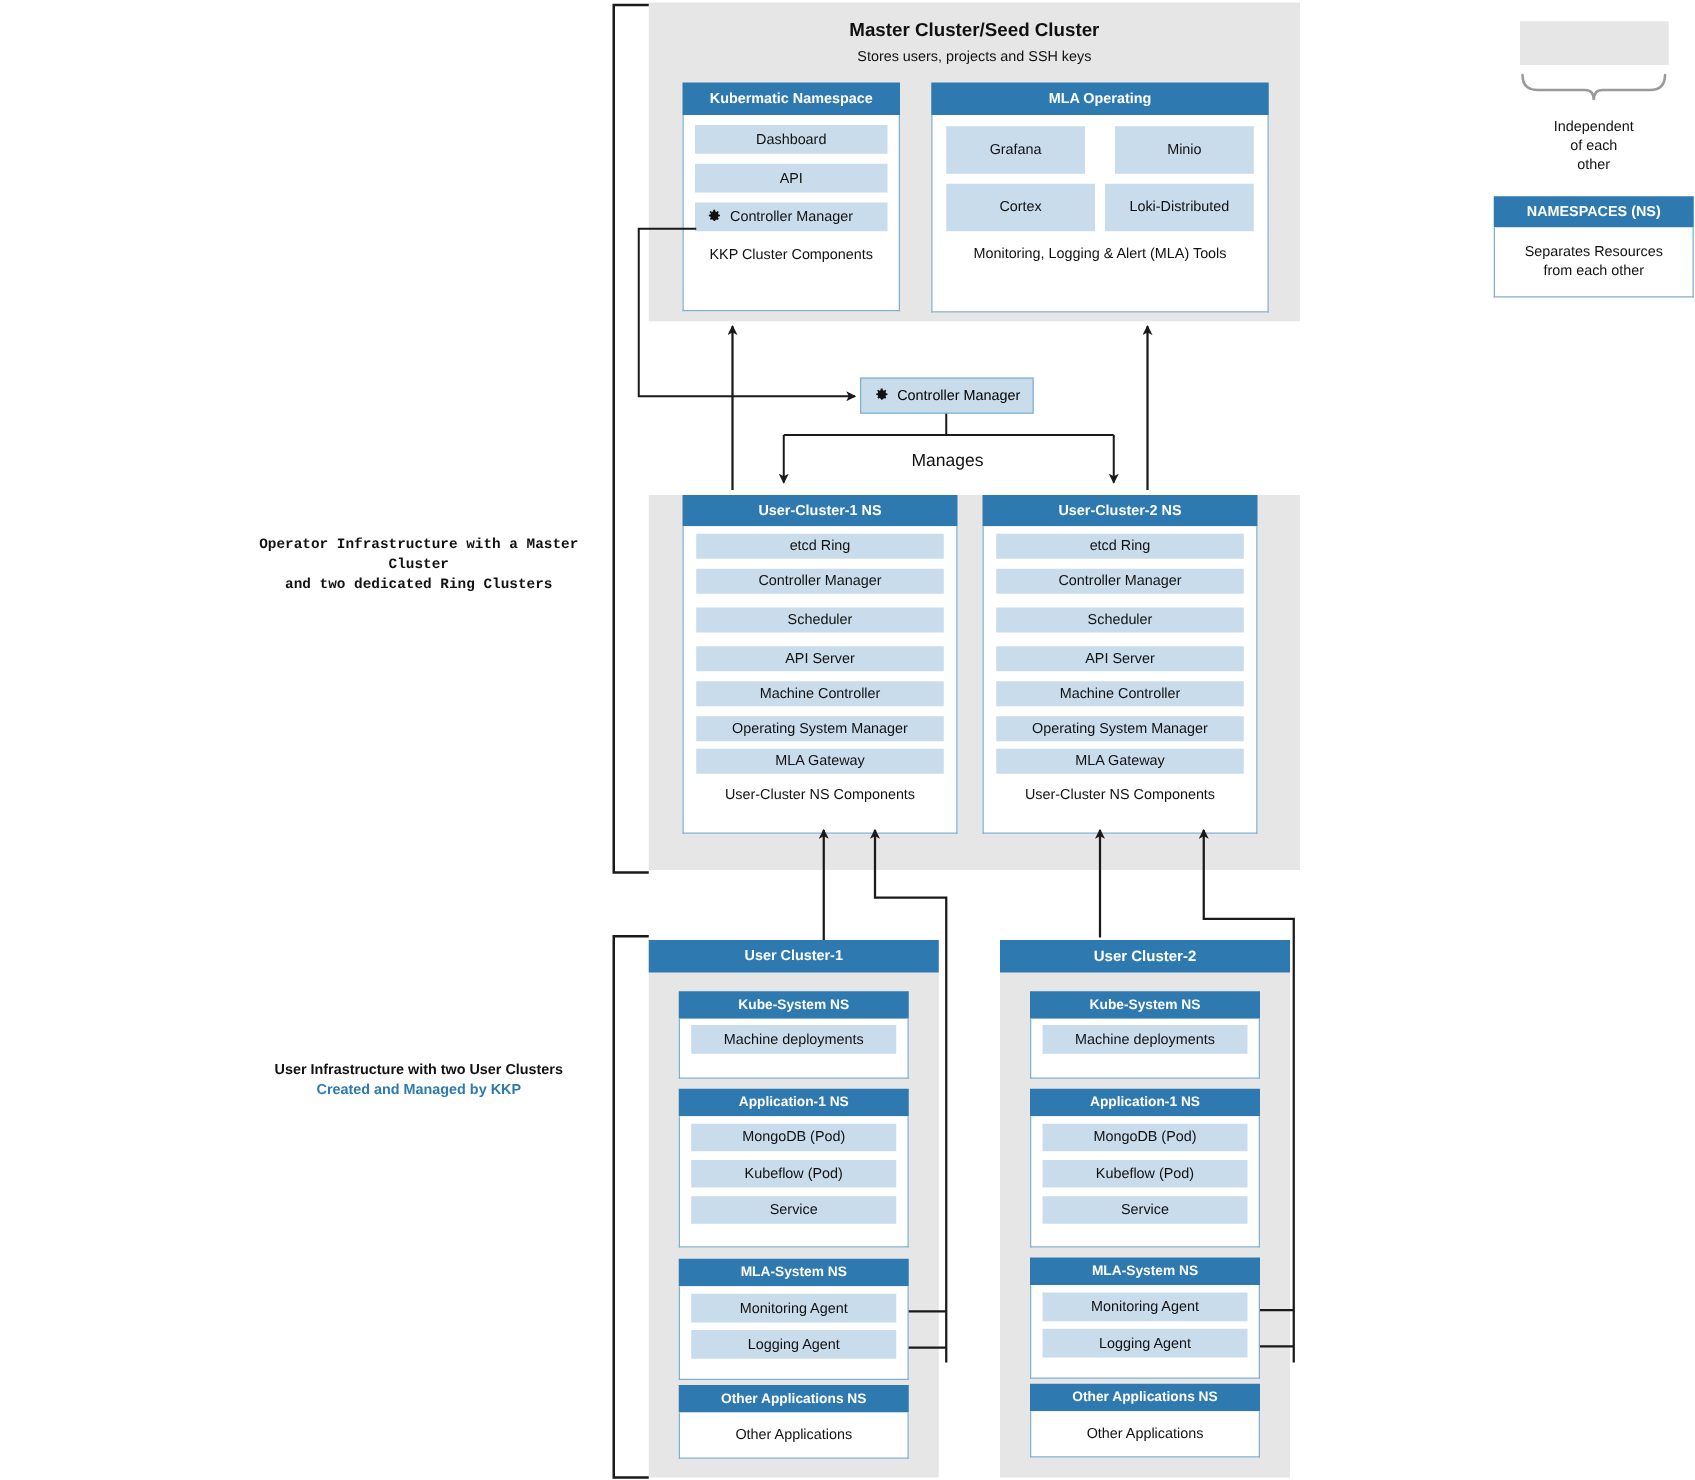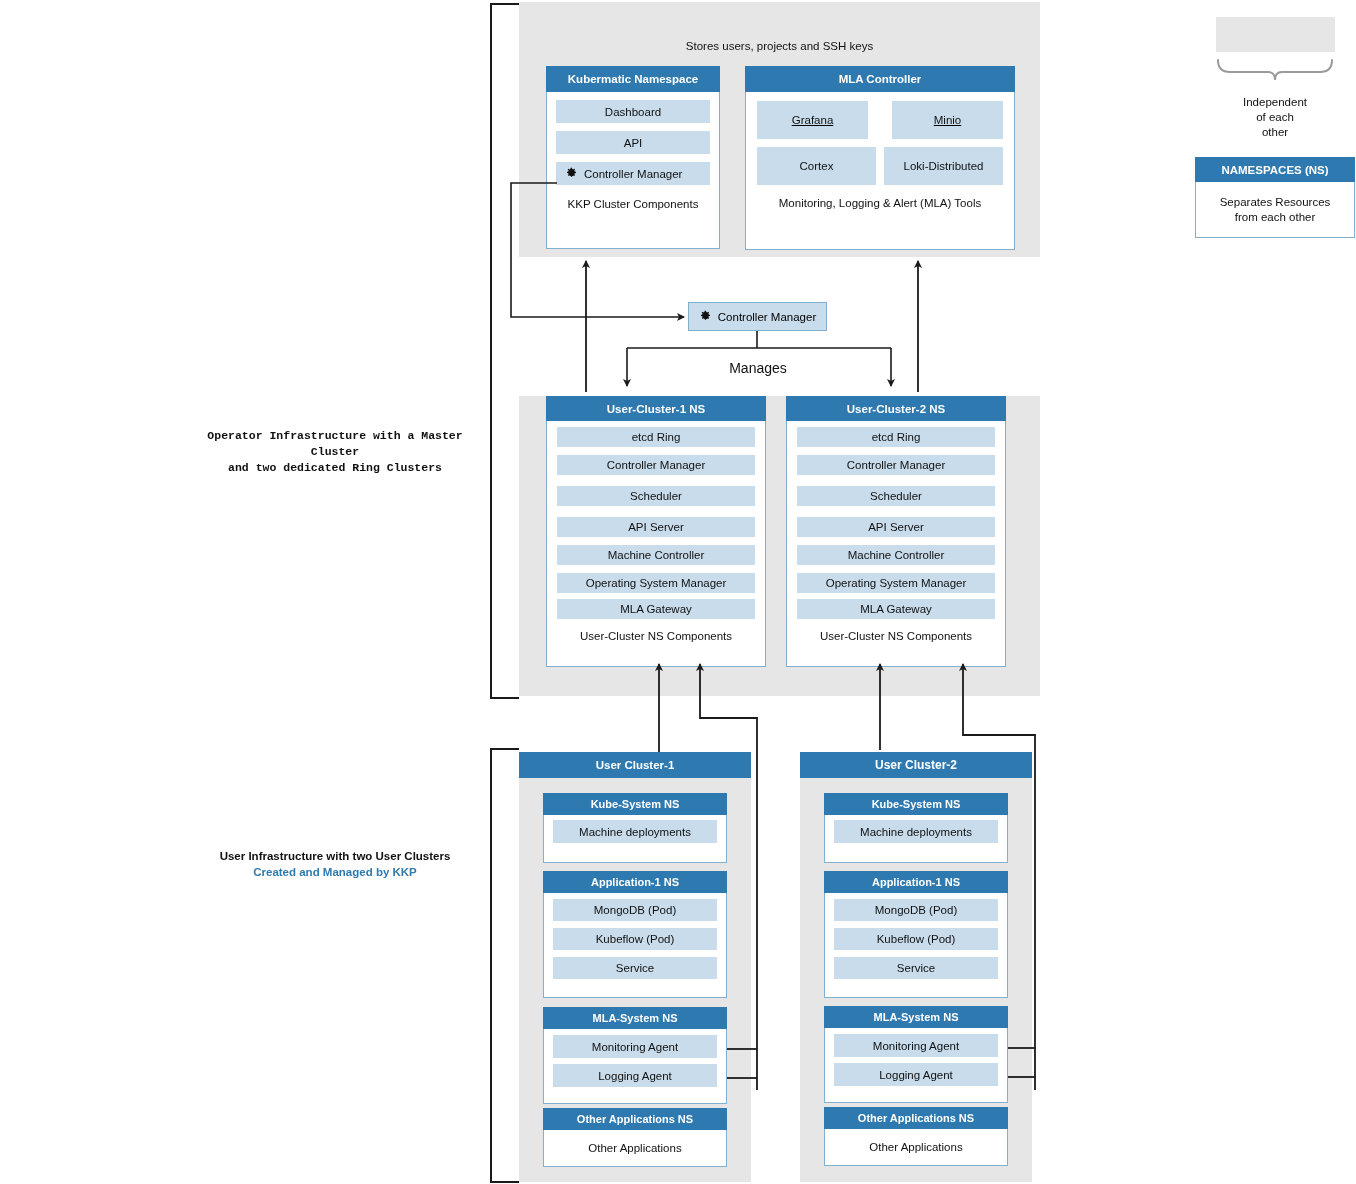--- a/index.html
+++ b/index.html
@@ -36,20 +36,21 @@
   svg.overlay{position:absolute;left:0;top:0;width:1356px;height:1184px;pointer-events:none;}
   .gear{display:inline-block;width:13px;height:13px;flex:0 0 13px;}
 </style>
 </head>
 <body>
 
 <div id="stage">
 
   <div class="abs gray-panel" style="left:519px;top:2px;width:521px;height:255px;"></div>
 
+  <div class="abs title-main" style="left:519px;top:16px;width:521px;height:20px;">Master Cluster/Seed Cluster</div>
   <div class="abs subtitle-main" style="left:519px;top:40px;width:521px;height:16px;">Stores users, projects and SSH keys</div>
 
   <div class="abs" style="left:546px;top:66px;width:174px;height:174px;">
     <div class="ns-head" style="height:26px;font-size:11.5px;">Kubermatic Namespace</div>
     <div class="ns-body" style="height:148px;padding:8px 9px 0 9px;">
       <div class="chip" style="height:23px;font-size:11.5px;margin-bottom:8px;">
           <span>Dashboard</span>
         </div>
       <div class="chip" style="height:23px;font-size:11.5px;margin-bottom:8px;">
           <span>API</span>
@@ -61,23 +62,23 @@
               <path fill="#111" d="M10.9 1.6h2.2l.35 2.3c.62.17 1.2.42 1.73.74l1.88-1.38 1.56 1.56-1.38 1.88c.32.53.57 1.11.74 1.73l2.3.35v2.2l-2.3.35c-.17.62-.42 1.2-.74 1.73l1.38 1.88-1.56 1.56-1.88-1.38c-.53.32-1.11.57-1.73.74l-.35 2.3h-2.2l-.35-2.3a6.4 6.4 0 01-1.73-.74l-1.88 1.38-1.56-1.56 1.38-1.88a6.4 6.4 0 01-.74-1.73l-2.3-.35v-2.2l2.3-.35c.17-.62.42-1.2.74-1.73L4.86 4.82l1.56-1.56 1.88 1.38c.53-.32 1.11-.57 1.73-.74l.35-2.3z"></path>
             </svg>
         </span>
         <span>Controller Manager</span>
       </div>
       <div class="caption" style="height:26px;font-size:11.5px;">KKP Cluster Components</div>
     </div>
   </div>
 
   <div class="abs" style="left:745px;top:66px;width:270px;height:174px;">
-    <div class="ns-head" style="height:26px;font-size:11.5px;">MLA Controller</div>
+    <div class="ns-head" style="height:26px;font-size:11.5px;">MLA Operating</div>
     <div class="ns-body" style="height:148px;padding:9px 11px 0 11px;">
-      <div style="display:flex;gap:24px;margin-bottom:8px;text-decoration:underline;">
+      <div style="display:flex;gap:24px;margin-bottom:8px;">
         <div class="chip" style="flex:1;height:38px;font-size:11.5px;">
             <span>Grafana</span>
           </div>
         <div class="chip" style="flex:1;height:38px;font-size:11.5px;">
             <span>Minio</span>
           </div>
       </div>
       <div style="display:flex;gap:8px;margin-bottom:4px;">
         <div class="chip" style="flex:1;height:38px;font-size:11.5px;">
             <span>Cortex</span>

